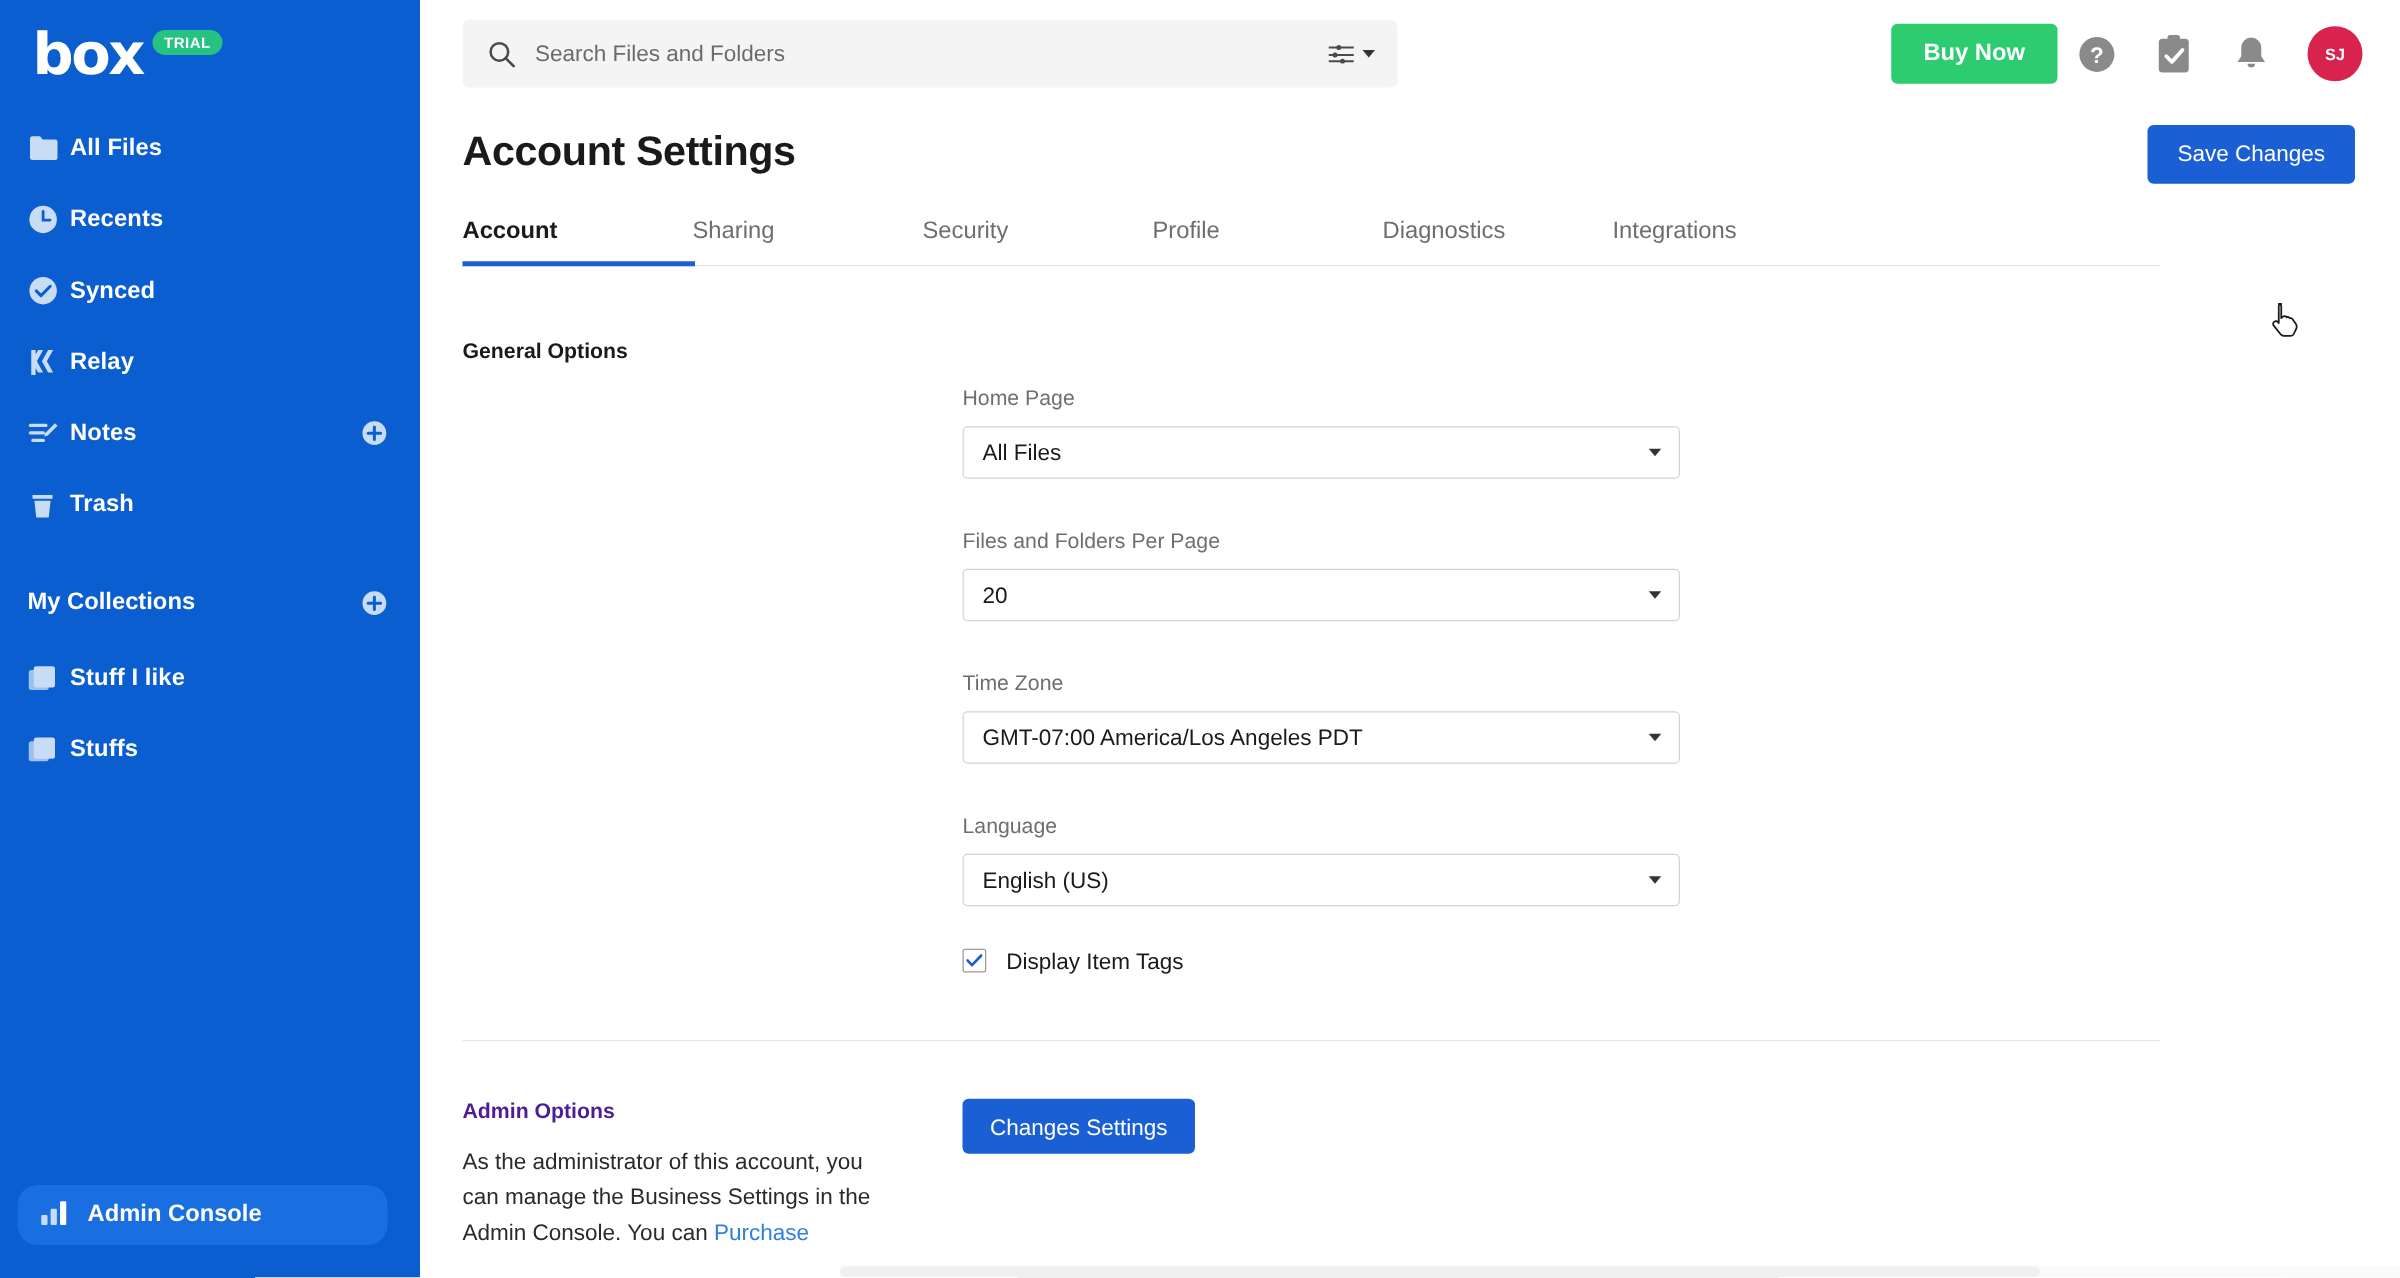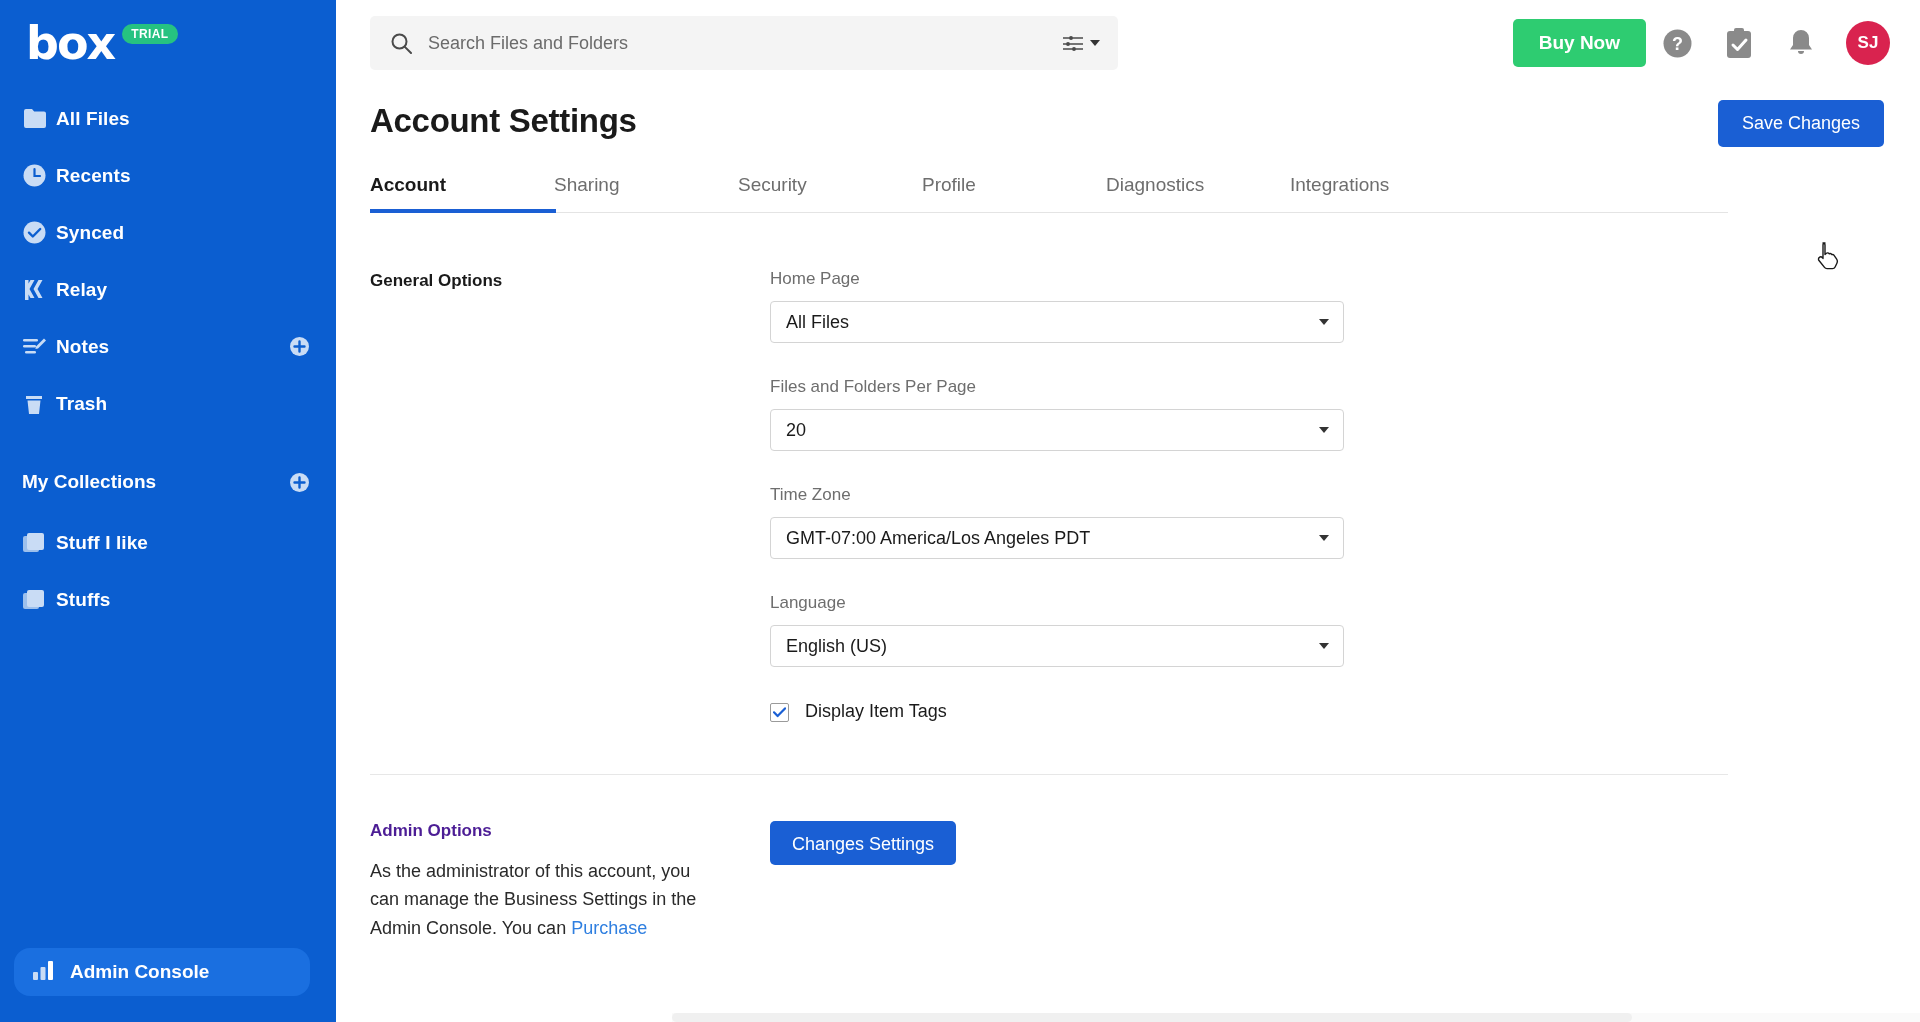--- a/index.html
+++ b/index.html
@@ -124,21 +124,21 @@
   }
   .ico-btn {
     width: 62px; height: 60px;
     display: flex; align-items: center; justify-content: center;
     cursor: pointer;
   }
   .avatar {
     width: 44px; height: 44px; border-radius: 50%;
     background: #d9234f; color: #fff;
     display: flex; align-items: center; justify-content: center;
-    font-size: 17px; font-weight: 700;
+    font-size: 13px; font-weight: 700;
     cursor: pointer; margin-left: 14px;
   }
 
   
   .page-head {
     padding: 16px 0 0 34px;
     position: relative;
   }
   .page-title {
     font-size: 33px; font-weight: 700; color: #1a1a1a;
@@ -187,41 +187,41 @@
   }
   .section-label {
     width: 400px; flex: 0 0 400px;
     font-size: 17px; font-weight: 700; color: #1a1a1a;
     padding-top: 2px;
   }
   .fields { flex: 1; }
   .field { margin-bottom: 34px; }
   .field-label {
     font-size: 17px; color: #6e6e6e;
-    margin-bottom: 12px; display: block;
+    margin-bottom: 12px; display: block; margin-top: 40px;
   }
   .select-box {
     width: 574px; height: 42px;
     border: 1px solid #d4d4d4; border-radius: 4px;
     background: #fff;
     display: flex; align-items: center;
     padding: 0 14px 0 15px;
     cursor: pointer; position: relative;
   }
   .select-value {
     font-size: 18px; color: #1a1a1a; flex: 1;
   }
   .caret {
     width: 0; height: 0;
     border-left: 5px solid transparent;
     border-right: 5px solid transparent;
     border-top: 6px solid #333;
   }
   .check-row {
-    display: flex; align-items: flex-end;
+    display: flex; align-items: flex-start;
     margin-top: 28px;
   }
   .checkbox {
     width: 19px; height: 19px;
     border: 1px solid #9a9a9a; border-radius: 2px;
     background: #fff;
     display: flex; align-items: center; justify-content: center;
     cursor: pointer; flex: 0 0 19px;
   }
   .check-label {

